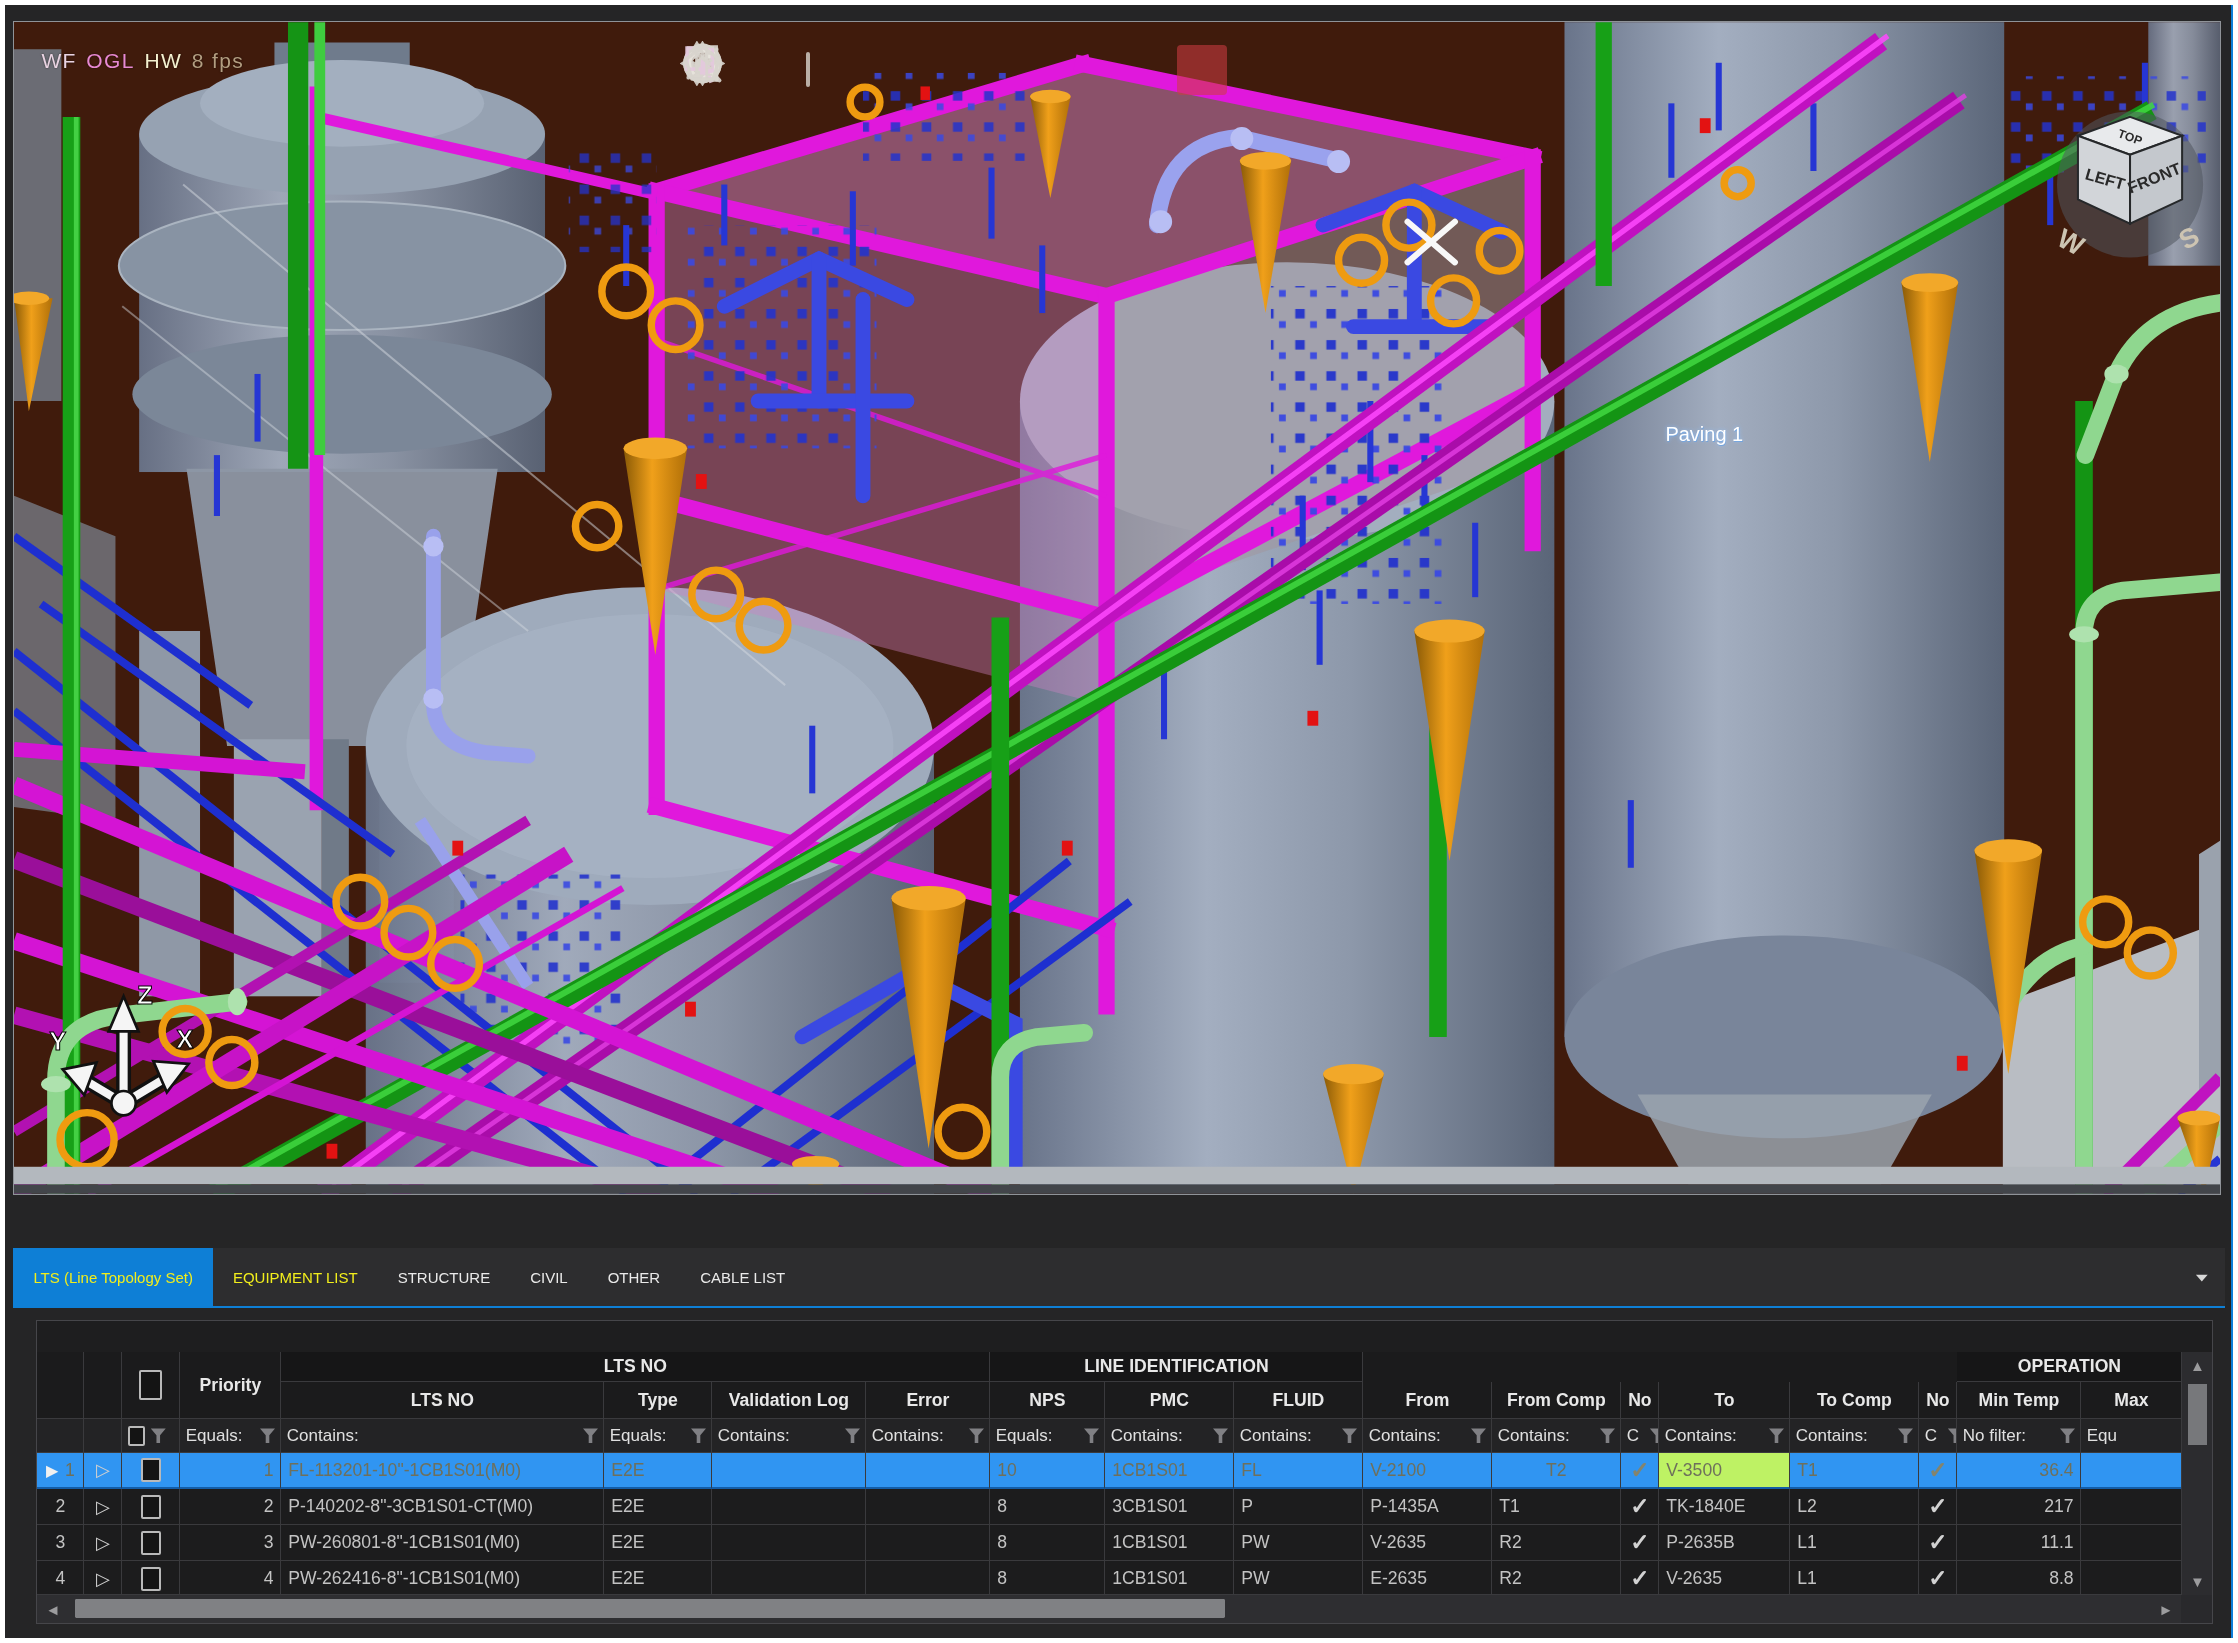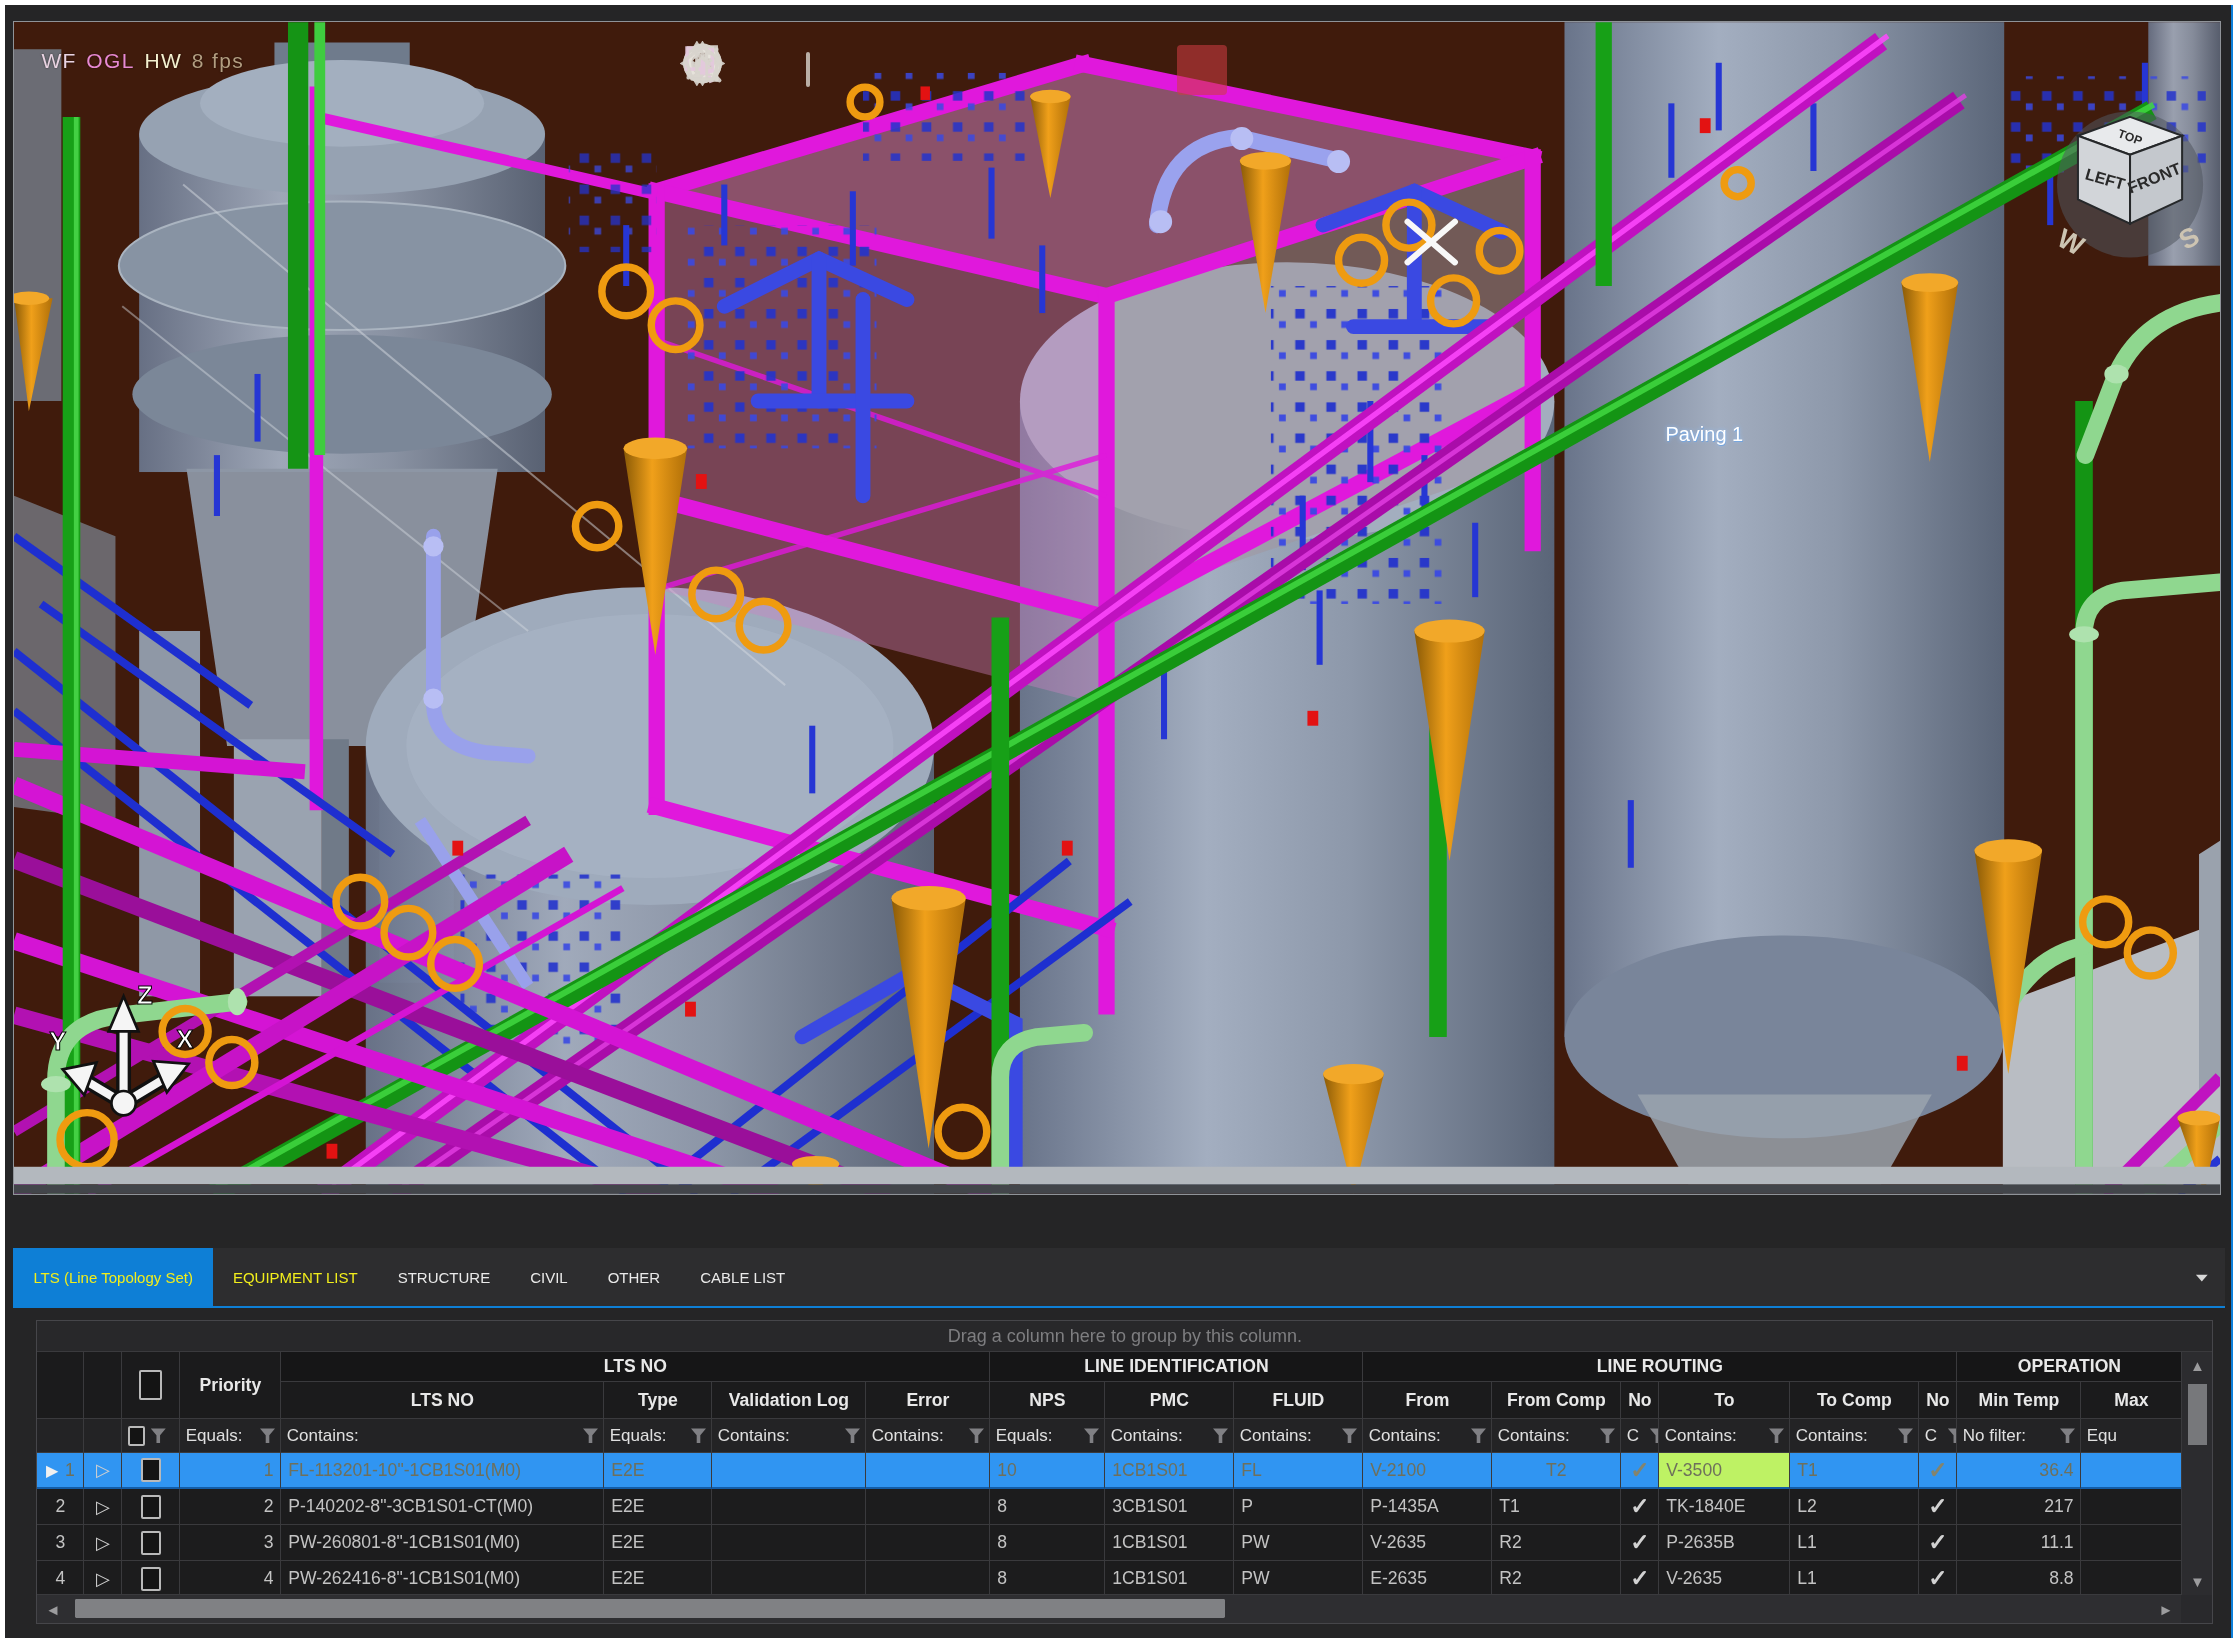--- a/index.html
+++ b/index.html
@@ -483,32 +483,30 @@
       <div class="tab" style="color: rgb(234, 234, 234);">OTHER</div>
       <div class="tab" style="color: rgb(234, 234, 234);">CABLE LIST</div>
       <span id="tab-dd">
         <svg width="17.6" height="17.6" viewBox="0 0 24 24">
           <polygon points="4,8 20,8 12,17" fill="#d8d8d8"></polygon>
         </svg>
       </span>
   </div>
 
   <div id="gridbox">
-    <div id="group-hint">Drag a column here to group by this column.</div>
     <div id="gridwrap">
         <div id="grid" style="grid-template-columns: 47px 38px 58px 101px 323px 108px 154px 124px 115px 129px 129px 129px 129px 38px 131px 129px 38px 124px 101px; width: 2146px;">
           <div class="gc headL"></div>
           <div class="gc headL"></div>
           <div class="gc headL">
             <span class="chk" style="width: 23px; height: 30px;"></span>
           </div>
           <div class="gc headL">Priority</div>
           <div class="gc group" style="grid-column: 5 / 9;">LTS NO</div>
           <div class="gc group" style="grid-column: 9 / 12;">LINE IDENTIFICATION</div>
-          <div class="gc group" style="grid-column: 12 / 18;">LINE ROUTING</div>
           <div class="gc group" style="grid-column: 18 / 20;">OPERATION</div>
           <div class="gc head">LTS NO</div>
           <div class="gc head">Type</div>
           <div class="gc head">Validation Log</div>
           <div class="gc head">Error</div>
           <div class="gc head">NPS</div>
           <div class="gc head">PMC</div>
           <div class="gc head">FLUID</div>
           <div class="gc head">From</div>
           <div class="gc head">From Comp</div>

